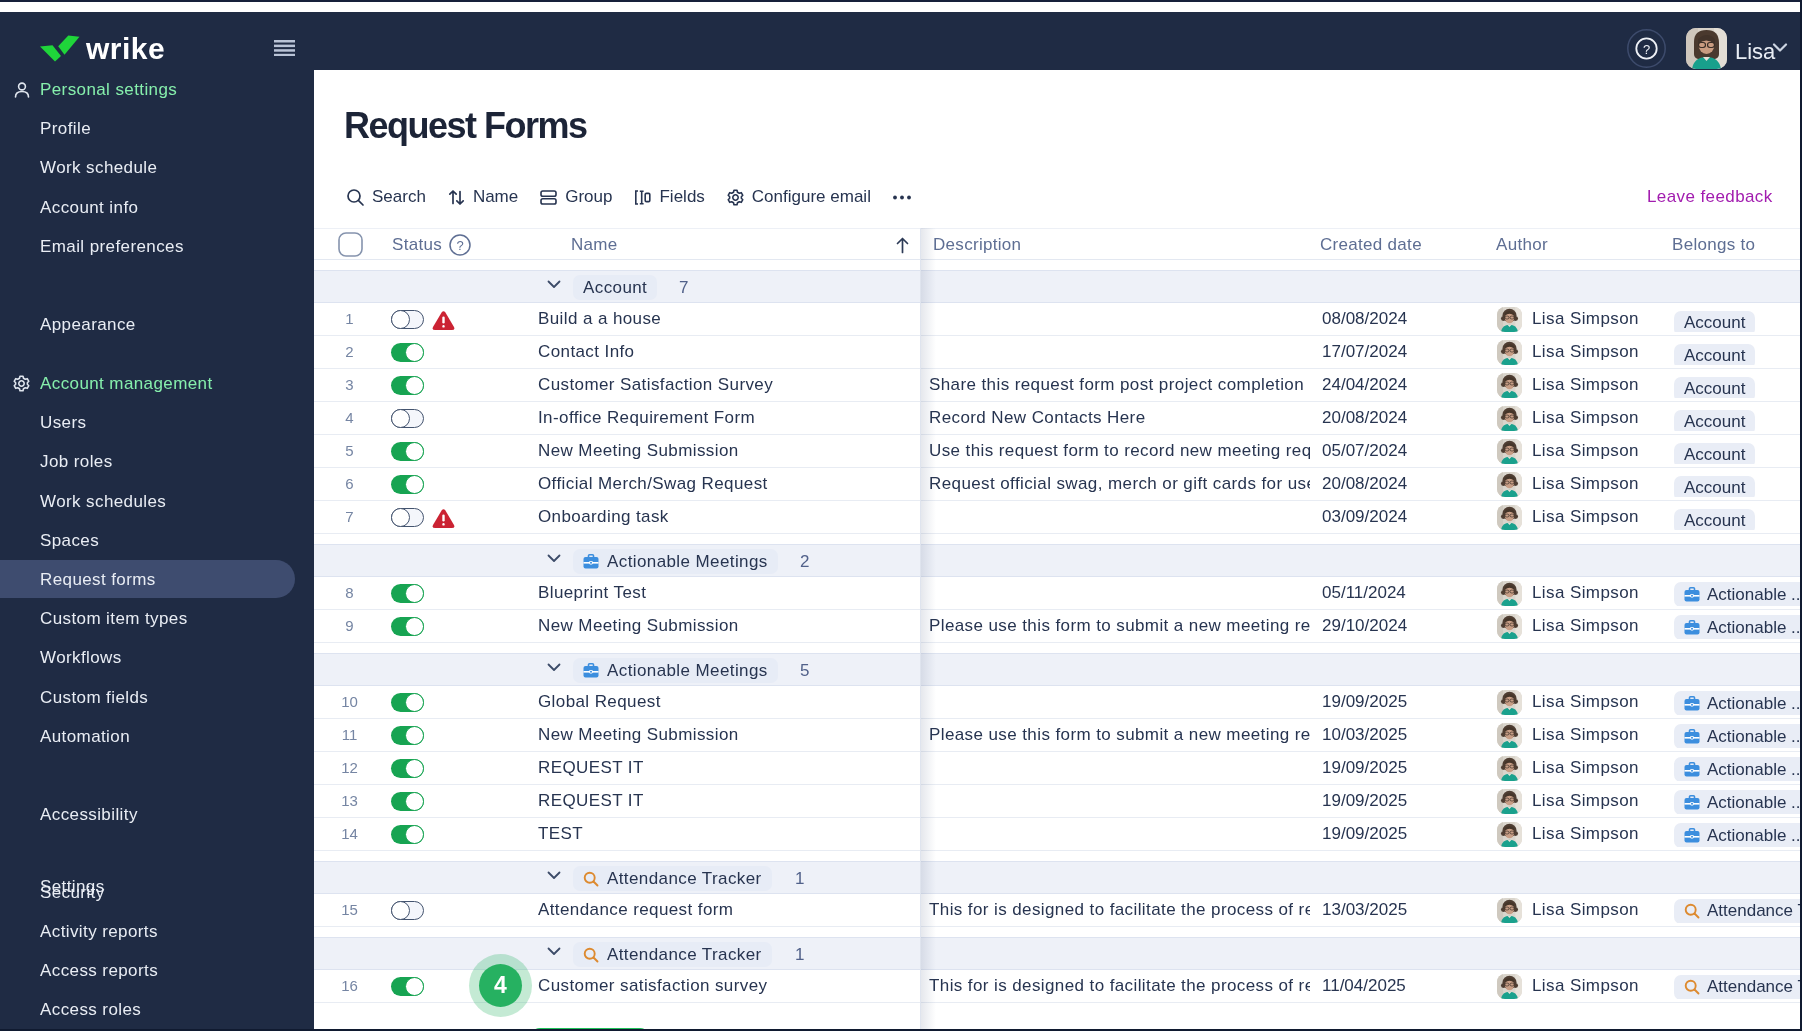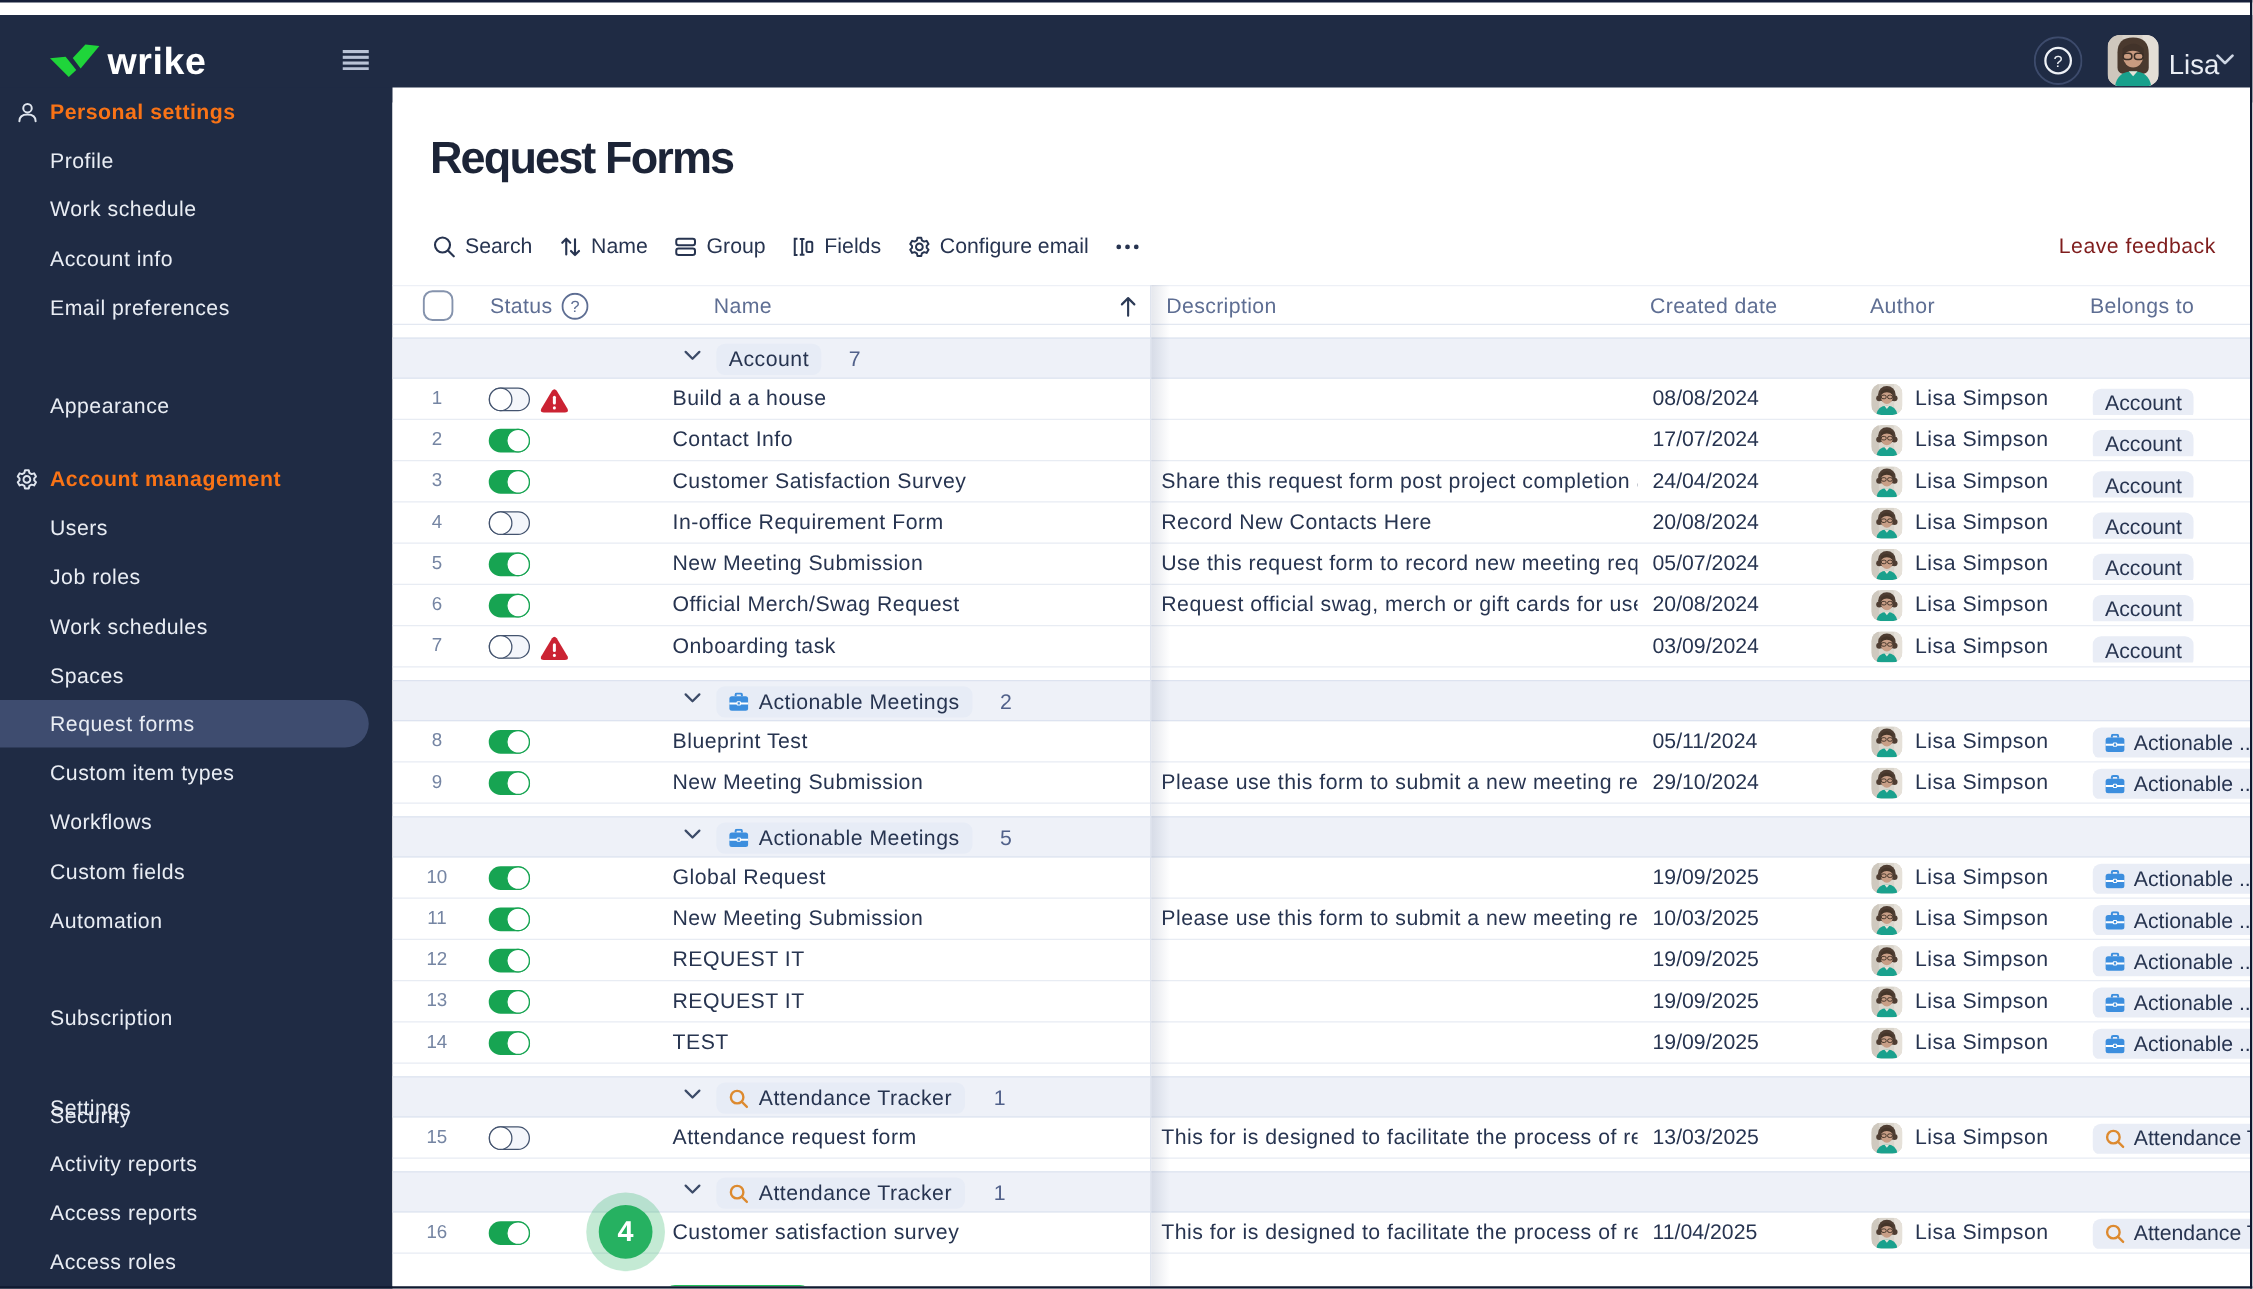--- a/index.html
+++ b/index.html
@@ -1,28 +1,28 @@
 <!DOCTYPE html>
 <html><head><meta charset="utf-8">
 <style>
 *{margin:0;padding:0;box-sizing:border-box}
 html,body{width:1802px;height:1031px;overflow:hidden;font-family:"Liberation Sans",sans-serif;background:#fff;position:relative}
 .abs{position:absolute}
 
 .topbar{position:absolute;left:0;top:12px;width:1802px;height:70px;background:#1f2b44}
 .sidebar{position:absolute;left:0;top:70px;width:314px;height:961px;background:#1f2b44}
 .sitem{position:absolute;left:0;width:314px;height:38px;line-height:38px;color:#e9edf4;font-size:17px;padding-left:40px;white-space:nowrap;letter-spacing:.4px}
-.shead{font-weight:bold;color:#f97316}
+.shead{font-weight:normal;color:#86efac}
 .spill{position:absolute;left:0;top:490px;width:295px;height:38px;background:#3e4c6f;border-radius:0 19px 19px 0}
 
 .content{position:absolute;left:314px;top:70px;width:1486px;height:959px;background:#fff;overflow:hidden}
 .title{position:absolute;left:30px;top:35px;font-size:36px;font-weight:bold;color:#1c2437;letter-spacing:-1.5px}
 .toolbar{position:absolute;left:32px;top:114px;height:26px;display:flex;align-items:center;gap:21px;font-size:17px;color:#273450;white-space:nowrap}
 .titem{display:flex;align-items:flex-end;gap:7px}
-.feedback{position:absolute;left:1333px;top:114px;height:26px;line-height:26px;font-size:17px;color:#7f1d1d;letter-spacing:.4px}
+.feedback{position:absolute;left:1333px;top:114px;height:26px;line-height:26px;font-size:17px;color:#a21caf;letter-spacing:.4px}
 
 .table{position:absolute;left:0;top:158px;width:1486px}
 .thead{height:32px;border-top:1px solid #edf0f6;border-bottom:1px solid #e3e8f1;position:relative;font-size:17px;color:#5e6e93}
 .thead span{position:absolute;top:0;line-height:31px;letter-spacing:.3px}
 .gap{height:10px}
 .band{height:33px;background:#eef1f8;border-top:1px solid #dde3f0;border-bottom:1px solid #dde3f0;position:relative}
 .row{height:33px;border-bottom:1px solid #e8ecf3;position:relative;font-size:17px;color:#273450}
 .row div{position:absolute;line-height:32px;white-space:nowrap}
 .name,.desc,.aname{letter-spacing:.4px}
 .num{left:15px;width:41px;text-align:center;font-size:15px;color:#7585a3}
@@ -135,21 +135,21 @@
   <div class="sitem shead" style="top:295px">Account management</div>
   <div class="sitem" style="top:334px">Users</div>
   <div class="sitem" style="top:373px">Job roles</div>
   <div class="sitem" style="top:413px">Work schedules</div>
   <div class="sitem" style="top:452px">Spaces</div>
   <div class="sitem" style="top:491px">Request forms</div>
   <div class="sitem" style="top:530px">Custom item types</div>
   <div class="sitem" style="top:569px">Workflows</div>
   <div class="sitem" style="top:609px">Custom fields</div>
   <div class="sitem" style="top:648px">Automation</div>
-  <div class="sitem" style="top:726px">Subscription</div>
+  <div class="sitem" style="top:726px">Accessibility</div>
   <div class="sitem" style="top:798px">Settings</div>
   <div class="sitem" style="top:804px">Security</div>
   <div class="sitem" style="top:843px">Activity reports</div>
   <div class="sitem" style="top:882px">Access reports</div>
   <div class="sitem" style="top:921px">Access roles</div>
 </div>
 
 <div class="content">
   <div class="title">Request Forms</div>
   <div class="toolbar">

